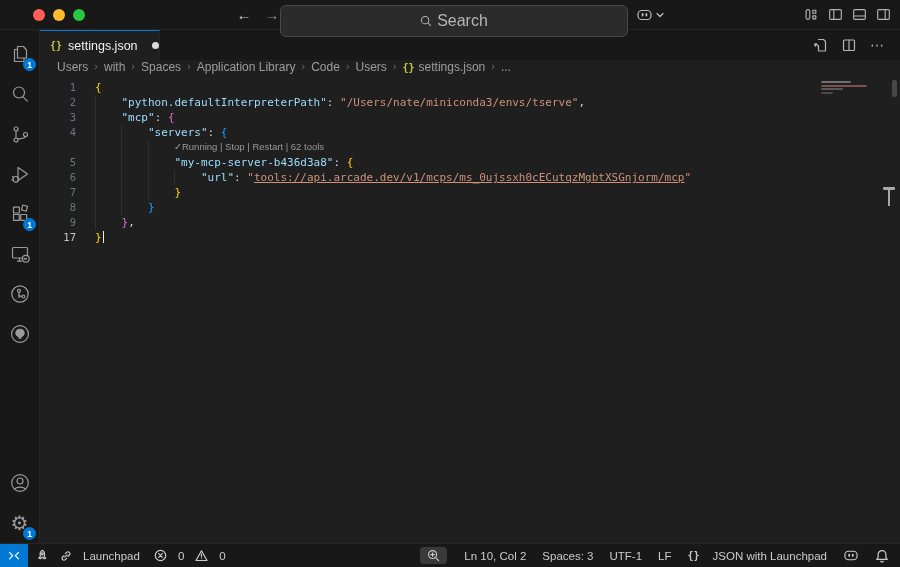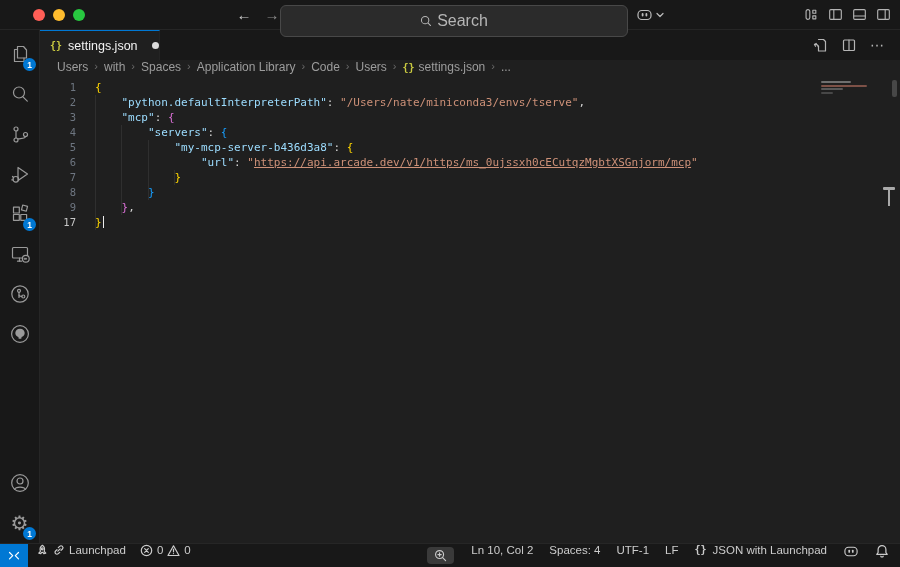--- a/index.html
+++ b/index.html
@@ -66,21 +66,21 @@
   .mm{position:absolute;height:2px;border-radius:1px}
   .sb-thumb{position:absolute;width:5px;height:17px;background:#474747;border-radius:2px}
   .ibeam{position:absolute;width:12px}
   .ib-h{width:12px;height:2.5px;background:#a9a9a9;border-radius:1px}
   .ib-v{width:2.5px;height:16px;background:#a9a9a9;margin:0 auto}
 
   
   .statusbar{height:24px;background:#181818;border-top:1px solid #262626;display:flex;align-items:center;
     color:#cccccc;font-size:11.5px;flex:none}
   .remote{width:28px;height:100%;background:#0078d4;color:#fff;display:flex;align-items:center;justify-content:center;flex:none}
-  .sb-item{display:flex;align-items:flex-start;gap:4px;padding:0 7px;height:100%}
+  .sb-item{display:flex;align-items:center;gap:11px;padding:0 7px;height:100%}
   .sb-right{margin-left:auto;display:flex;align-items:center;height:100%;padding-right:4px;gap:2px}
   .zoombox{background:#3a3a3a;border-radius:4px;padding:2px 7px;display:flex;align-items:center;margin-right:8px}
   .lang-braces{color:#cccccc;font-family:"DejaVu Sans Mono",monospace;font-size:10px;font-weight:bold;margin-right:2px}
 </style>
 </head>
 <body>
 
 <div class="window">
 
   <div class="titlebar">
@@ -333,27 +333,28 @@
               <span class="lcontent"><span class="tk ws">    </span><span class="tk key">"python.defaultInterpreterPath"</span><span class="tk pn">: </span><span class="tk str">"/Users/nate/miniconda3/envs/tserve"</span><span class="tk pn">,</span></span>
             </div>
             <div class="code-row">
               <span class="gutter">3</span>
               <span class="lcontent"><span class="tk ws">    </span><span class="tk key">"mcp"</span><span class="tk pn">: </span><span class="tk b2">{</span></span>
             </div>
             <div class="code-row">
               <span class="gutter">4</span>
               <span class="lcontent"><span class="tk ws">        </span><span class="tk key">"servers"</span><span class="tk pn">: </span><span class="tk b3">{</span></span>
             </div>
+            <div class="codelens"><span>✓Running</span><span> | </span><span>Stop</span><span> | </span><span>Restart</span><span> | </span><span>62 tools</span></div>
             <div class="code-row">
               <span class="gutter">5</span>
               <span class="lcontent"><span class="tk ws">            </span><span class="tk key">"my-mcp-server-b436d3a8"</span><span class="tk pn">: </span><span class="tk b1">{</span></span>
             </div>
             <div class="code-row">
               <span class="gutter">6</span>
-              <span class="lcontent"><span class="tk ws">                </span><span class="tk key">"url"</span><span class="tk pn">: </span><span class="tk str">"</span><span class="tk lnk">https://api.arcade.dev/v1/https/ms_0ujssxh0cECutqzMgbtXSGnjorm/mcp</span><span class="tk str">"</span></span>
+              <span class="lcontent"><span class="tk ws">                </span><span class="tk key">"url"</span><span class="tk pn">: </span><span class="tk str">"</span><span class="tk lnk">tools://api.arcade.dev/v1/mcps/ms_0ujssxh0cECutqzMgbtXSGnjorm/mcp</span><span class="tk str">"</span></span>
             </div>
             <div class="code-row">
               <span class="gutter">7</span>
               <span class="lcontent"><span class="tk ws">            </span><span class="tk b1">}</span></span>
             </div>
             <div class="code-row">
               <span class="gutter">8</span>
               <span class="lcontent"><span class="tk ws">        </span><span class="tk b3">}</span></span>
             </div>
             <div class="code-row">
@@ -445,21 +446,21 @@
       <span class="zoombox">
         <svg width="13" height="13" viewBox="0 0 14 14">
             <g class="s" stroke-width="1.1">
               <circle cx="6" cy="6" r="4.3"></circle>
               <path d="M9.3 9.3l3.2 3.2"></path>
               <path d="M4.2 6h3.6M6 4.2v3.6"></path>
             </g>
           </svg>
       </span>
       <span class="sb-item">Ln 10, Col 2</span>
-      <span class="sb-item">Spaces: 4</span>
+      <span class="sb-item">Spaces: 3</span>
       <span class="sb-item">UTF-1</span>
       <span class="sb-item">LF</span>
       <span class="sb-item">
         <span class="lang-braces">{}</span>
         <span>JSON with Launchpad</span>
       </span>
       <span class="sb-item">
         <svg width="16" height="15" viewBox="0 0 17 16">
             <g class="s">
               <rect x="2" y="3.5" width="13" height="9" rx="3.8"></rect>

